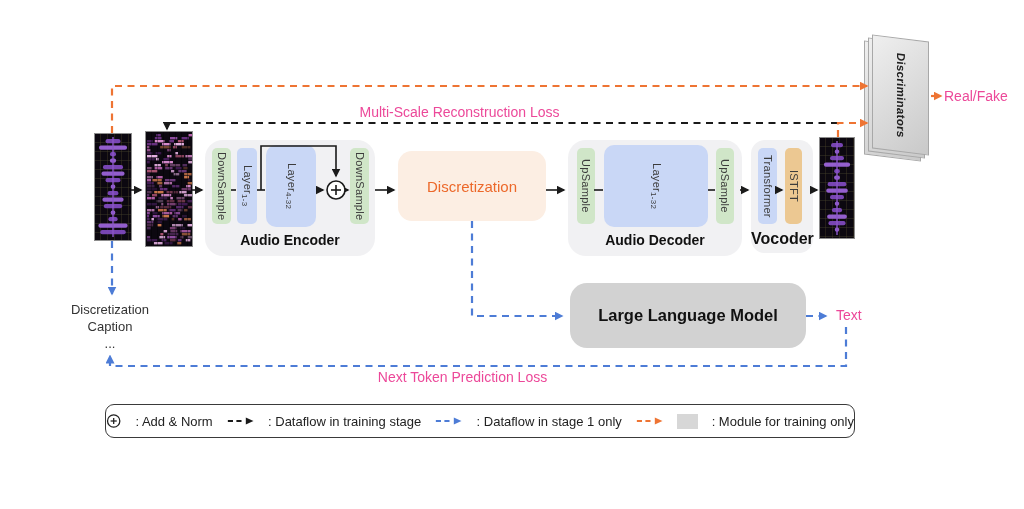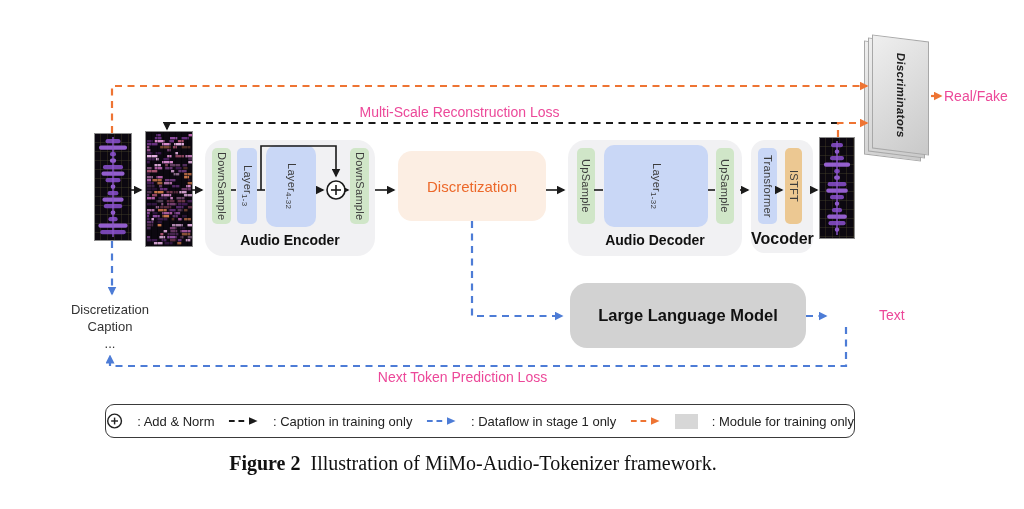--- a/index.html
+++ b/index.html
@@ -304,56 +304,53 @@
     </div>
   </div>
 
   <div class="abs lab" style="left:352px;top:104px;width:215px;text-align:center">Multi-Scale Reconstruction Loss</div>
 
   <div class="abs" style="left:570px;top:283px;width:236px;height:65px;background:#d2d2d2;border-radius:17px;z-index:2;
        display:flex;align-items:center;justify-content:center;font-weight:bold;font-size:16.5px;color:#111">
     <span>Large Language Model</span>
   </div>
   <div class="abs lab" style="left:944px;top:88px">Real/Fake</div>
-  <div class="abs lab" style="left:879px;top:307px">Text</div>
+  <div class="abs lab" style="left:836px;top:307px">Text</div>
   <div class="abs lab" style="left:68px;top:301px;width:84px;text-align:center;font-size:13px;line-height:1.32;color:#333">
     <div>Discretization</div>
     <div>Caption</div>
     <div>...</div>
   </div>
   <div class="abs lab" style="left:330px;top:369px;width:265px;text-align:center">Next Token Prediction Loss</div>
 
   <div class="legend" style="left:105px;top:404px;width:748px;height:32px">
     <svg width="18" height="18" viewBox="0 0 18 18">
       <circle cx="9" cy="9" r="7.2" fill="#fff" stroke="#222" stroke-width="1.5"></circle>
       <line x1="5.4" y1="9" x2="12.6" y2="9" stroke="#222" stroke-width="1.5"></line>
       <line x1="9" y1="5.4" x2="9" y2="12.6" stroke="#222" stroke-width="1.5"></line>
     </svg>
     <span>: Add &amp; Norm</span>
     <svg width="32" height="10" viewBox="0 0 32 10">
       <line x1="1" y1="5" x2="21" y2="5" stroke="#1a1a1a" stroke-width="2.2" stroke-dasharray="6 4"></line>
       <path d="M22,1 L31,5 L22,9 z" fill="#1a1a1a"></path>
     </svg>
-    <span>: Caption in training only</span>
+    <span>: Dataflow in training stage</span>
     <svg width="32" height="10" viewBox="0 0 32 10">
       <line x1="1" y1="5" x2="21" y2="5" stroke="#4d7cd6" stroke-width="2.2" stroke-dasharray="6 4"></line>
       <path d="M22,1 L31,5 L22,9 z" fill="#4d7cd6"></path>
     </svg>
     <span>: Dataflow in stage 1 only</span>
     <svg width="32" height="10" viewBox="0 0 32 10">
       <line x1="1" y1="5" x2="21" y2="5" stroke="#ee7433" stroke-width="2.2" stroke-dasharray="6 4"></line>
       <path d="M22,1 L31,5 L22,9 z" fill="#ee7433"></path>
     </svg>
     <span class="swatch"></span>
     <span>: Module for training only</span>
   </div>
 
-  <div class="cap" style="left:60px;top:452px;width:826px">
-    <span class="b">Figure 2</span><span>Illustration of MiMo-Audio-Tokenizer framework.</span>
-  </div>
 
   <svg id="overlay" width="1024" height="509">
     <defs>
       <marker id="ab" markerUnits="userSpaceOnUse" markerWidth="9" markerHeight="9" refX="7.5" refY="4.5" orient="auto">
         <path d="M0,0 L9,4.5 L0,9 z" fill="#1a1a1a"></path>
       </marker>
       <marker id="abl" markerUnits="userSpaceOnUse" markerWidth="9" markerHeight="9" refX="7.5" refY="4.5" orient="auto">
         <path d="M0,0 L9,4.5 L0,9 z" fill="#4d7cd6"></path>
       </marker>
       <marker id="aor" markerUnits="userSpaceOnUse" markerWidth="9" markerHeight="9" refX="7.5" refY="4.5" orient="auto">

